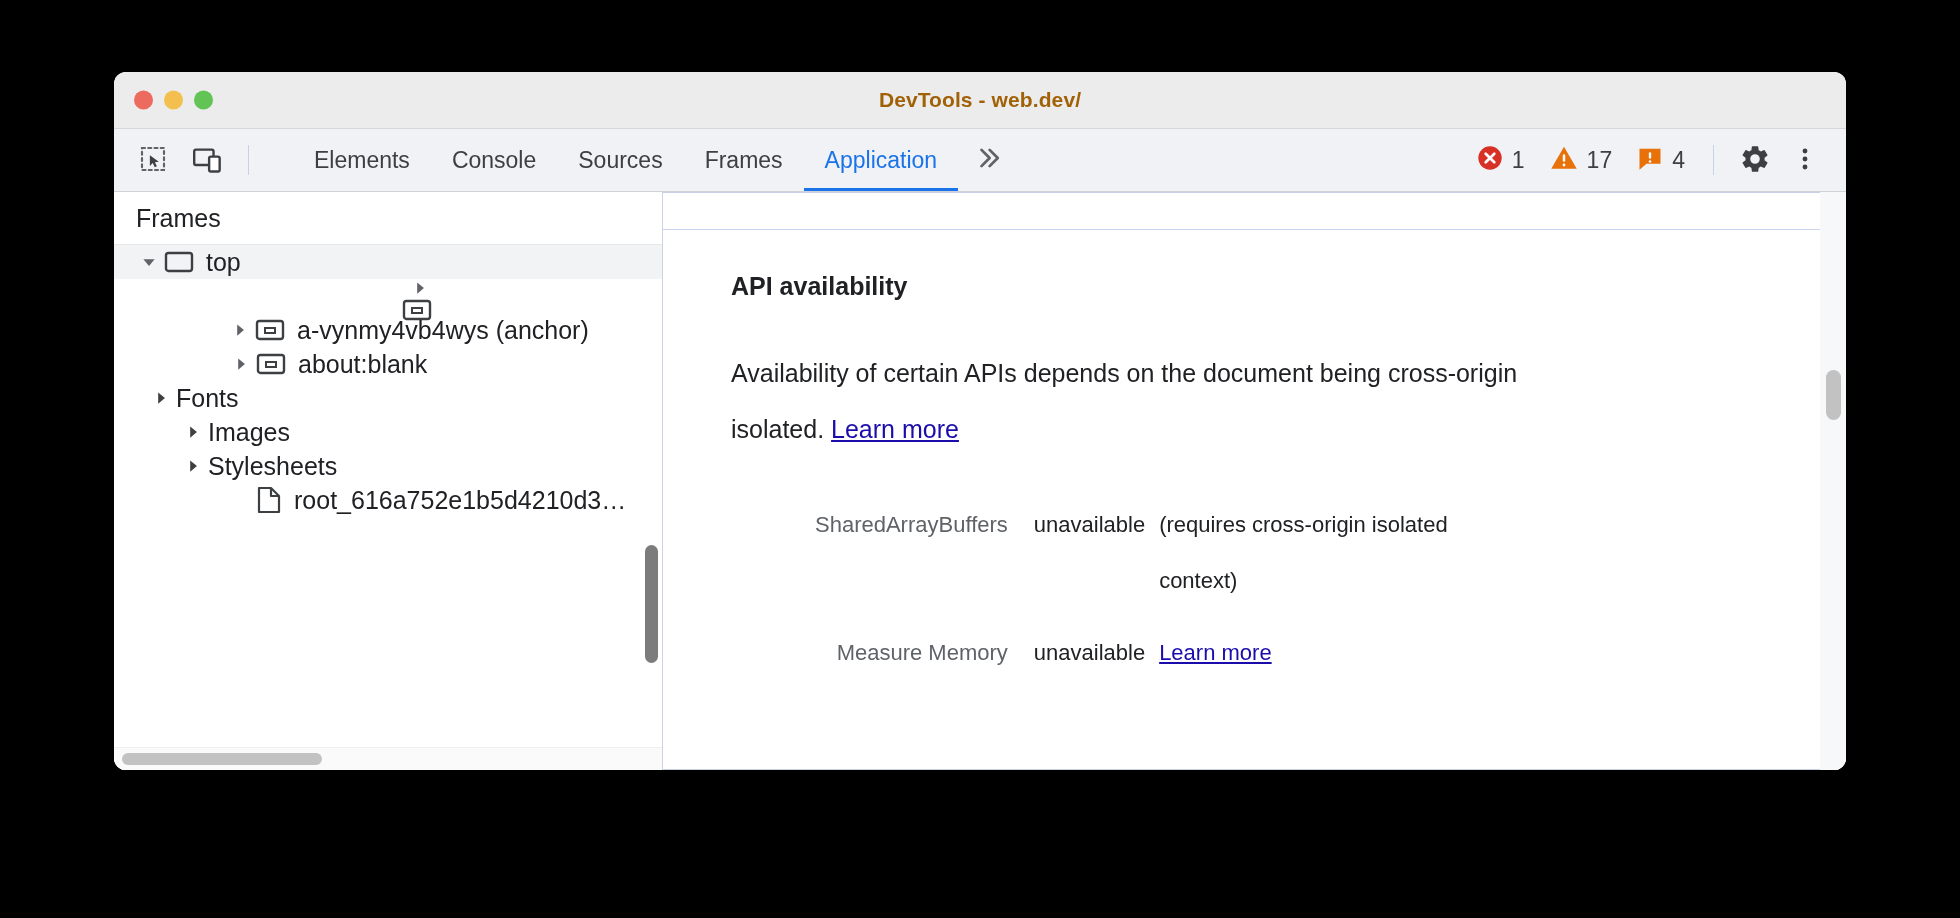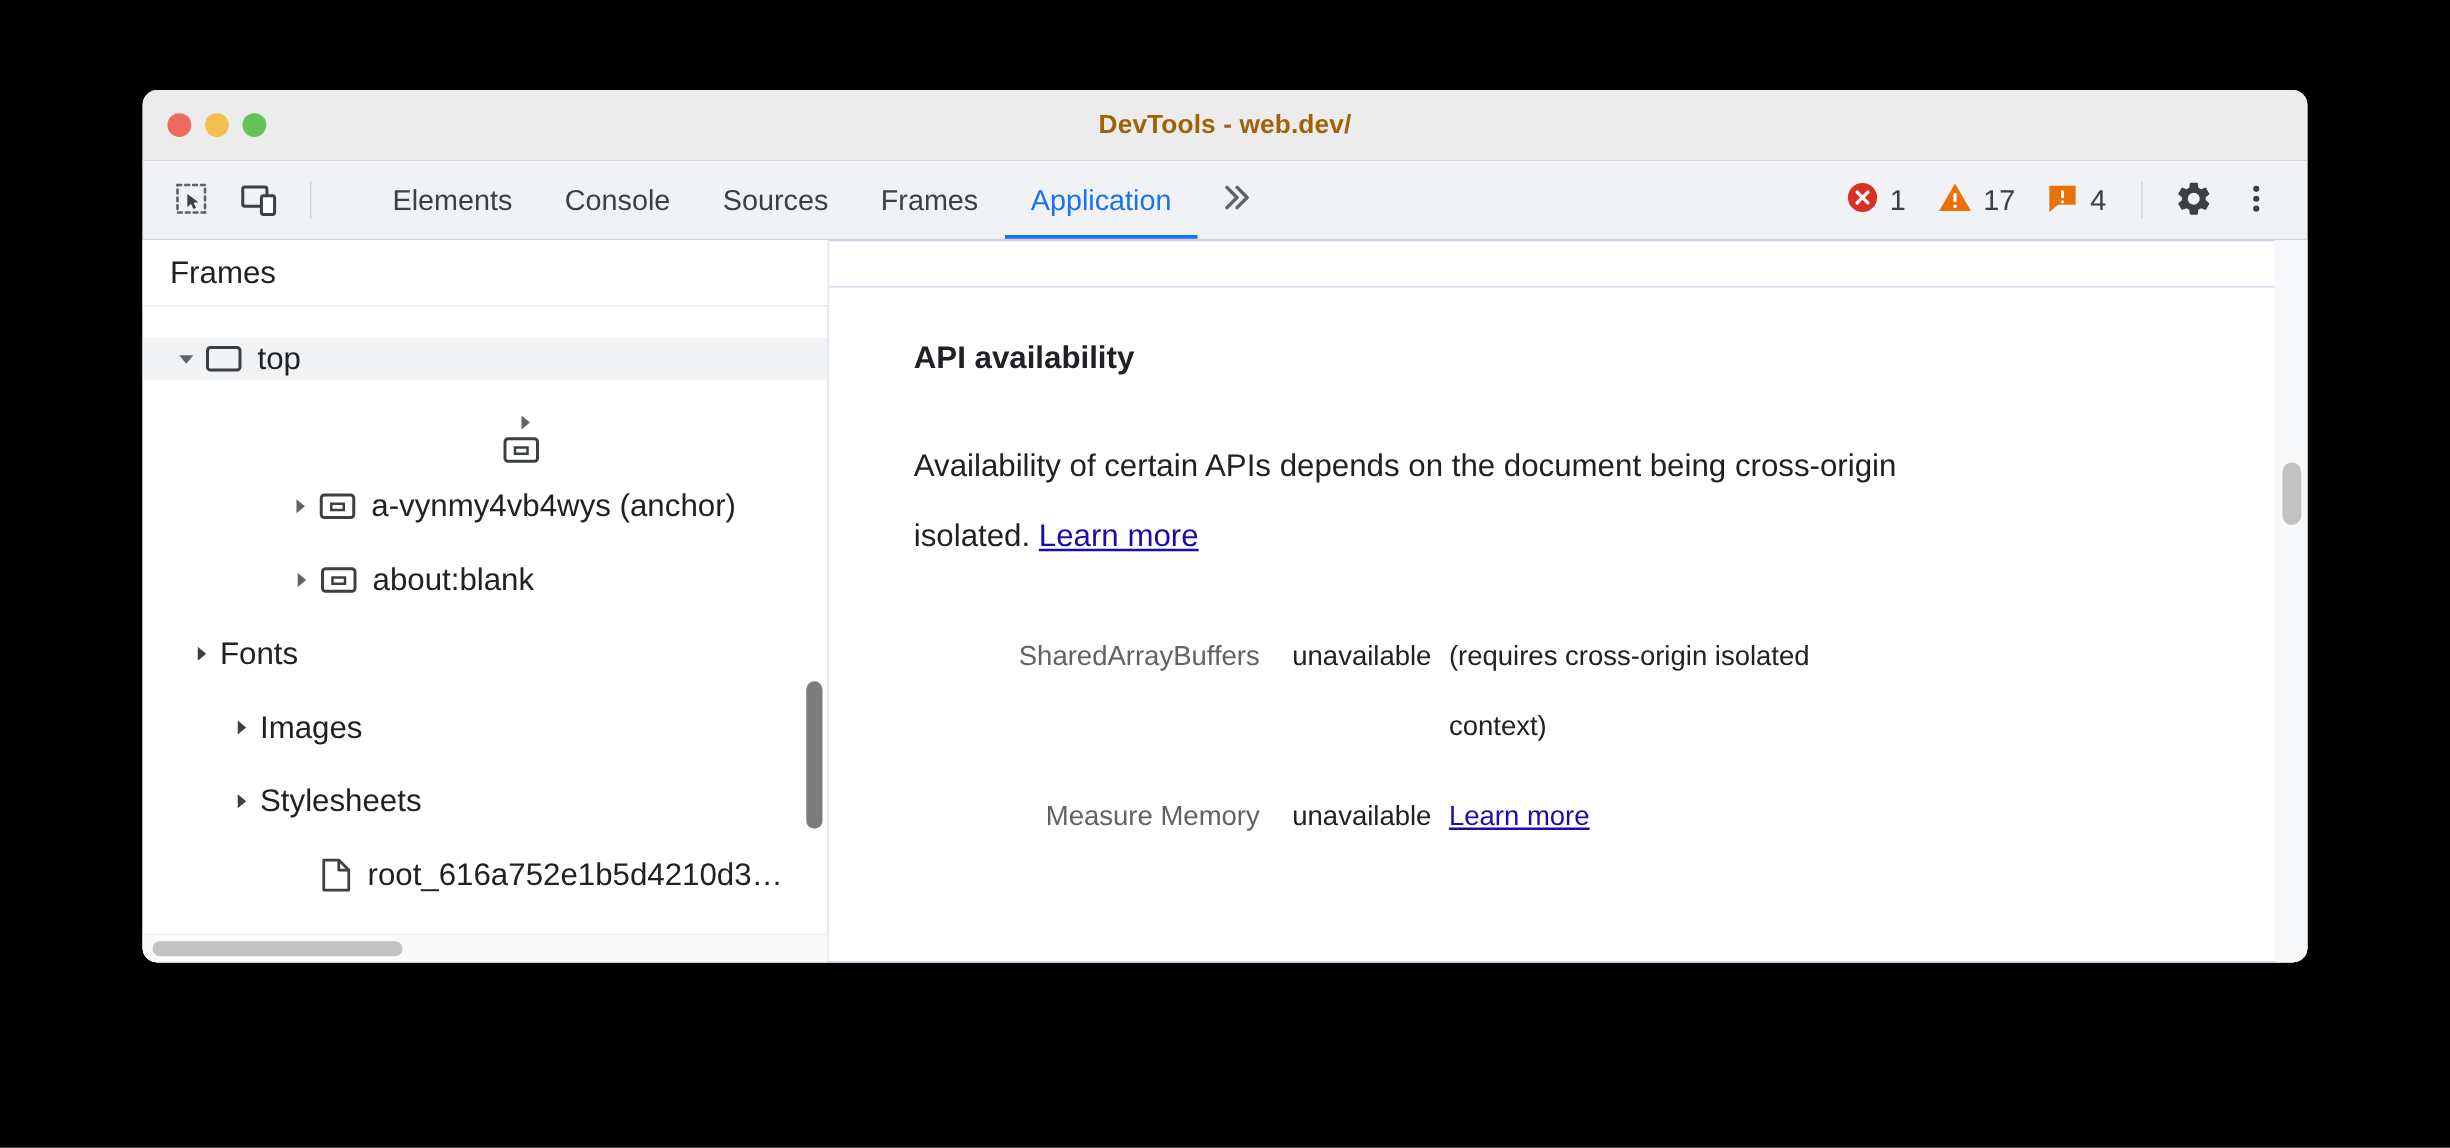--- a/index.html
+++ b/index.html
@@ -197,21 +197,20 @@
   .tree-row {
     display: flex;
     align-items: center;
     height: 34px;
     padding-left: 12px;
     font-size: 25px;
     color: #202124;
     white-space: nowrap;
     cursor: pointer;
     user-select: none;
-    margin-top: 25px;
   }
   .tree-row.selected { background: #f1f3f4; }
   .twisty {
     flex: 0 0 auto;
     width: 18px;
     height: 18px;
     margin-right: 6px;
     display: inline-flex;
     align-items: center;
     justify-content: center;

